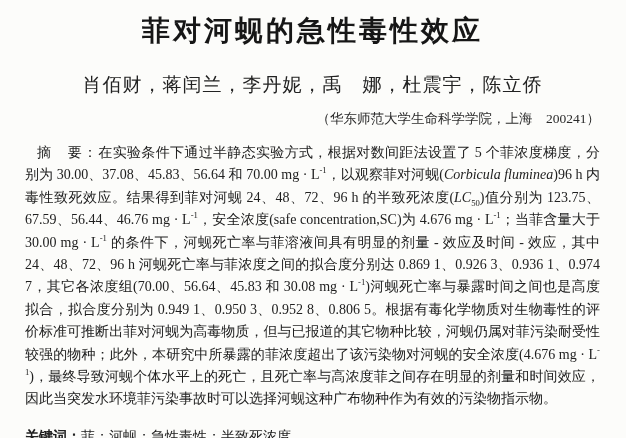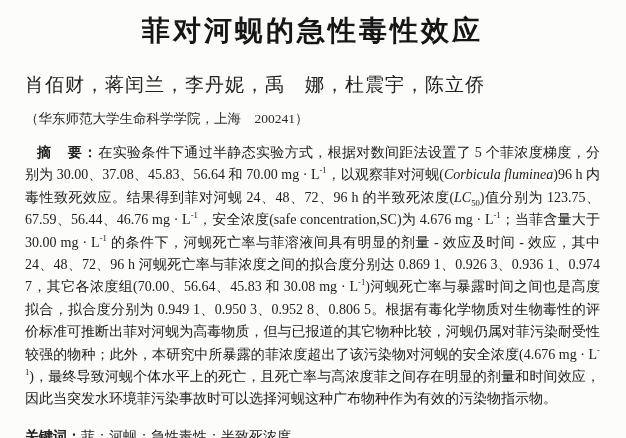--- a/index.html
+++ b/index.html
@@ -24,41 +24,42 @@
     margin: 4px 0 0 0;
     text-align: center;
     font-family: "Liberation Sans", sans-serif;
     font-weight: 700;
     font-size: 28px;
     letter-spacing: 3px;
     color: #161616;
   }
   .authors-line {
     margin-top: 22px;
+    text-align: center;
     font-size: 19px;
     letter-spacing: 1px;
     color: #222;
   }
   .affiliation-line {
     margin-top: 12px;
-    text-align: left;
+    text-align: right;
     font-size: 13.5px;
     color: #2a2a2a;
   }
   .abstract-paragraph {
     margin-top: 13px;
     font-size: 14px;
     line-height: 22.4px;
     text-align: justify;
     text-indent: 12px;
     color: #202020;
   }
   .abstract-paragraph b.abstract-label {
     font-family: "Liberation Sans", sans-serif;
-    font-weight: 700;
+    font-weight: 400;
     letter-spacing: 1px;
   }
   .abstract-paragraph sub, .abstract-paragraph sup {
     font-size: 0.62em;
     line-height: 0;
   }
   .abstract-paragraph i { }
   .keywords-line {
     margin-top: 14px;
     font-size: 14px;

